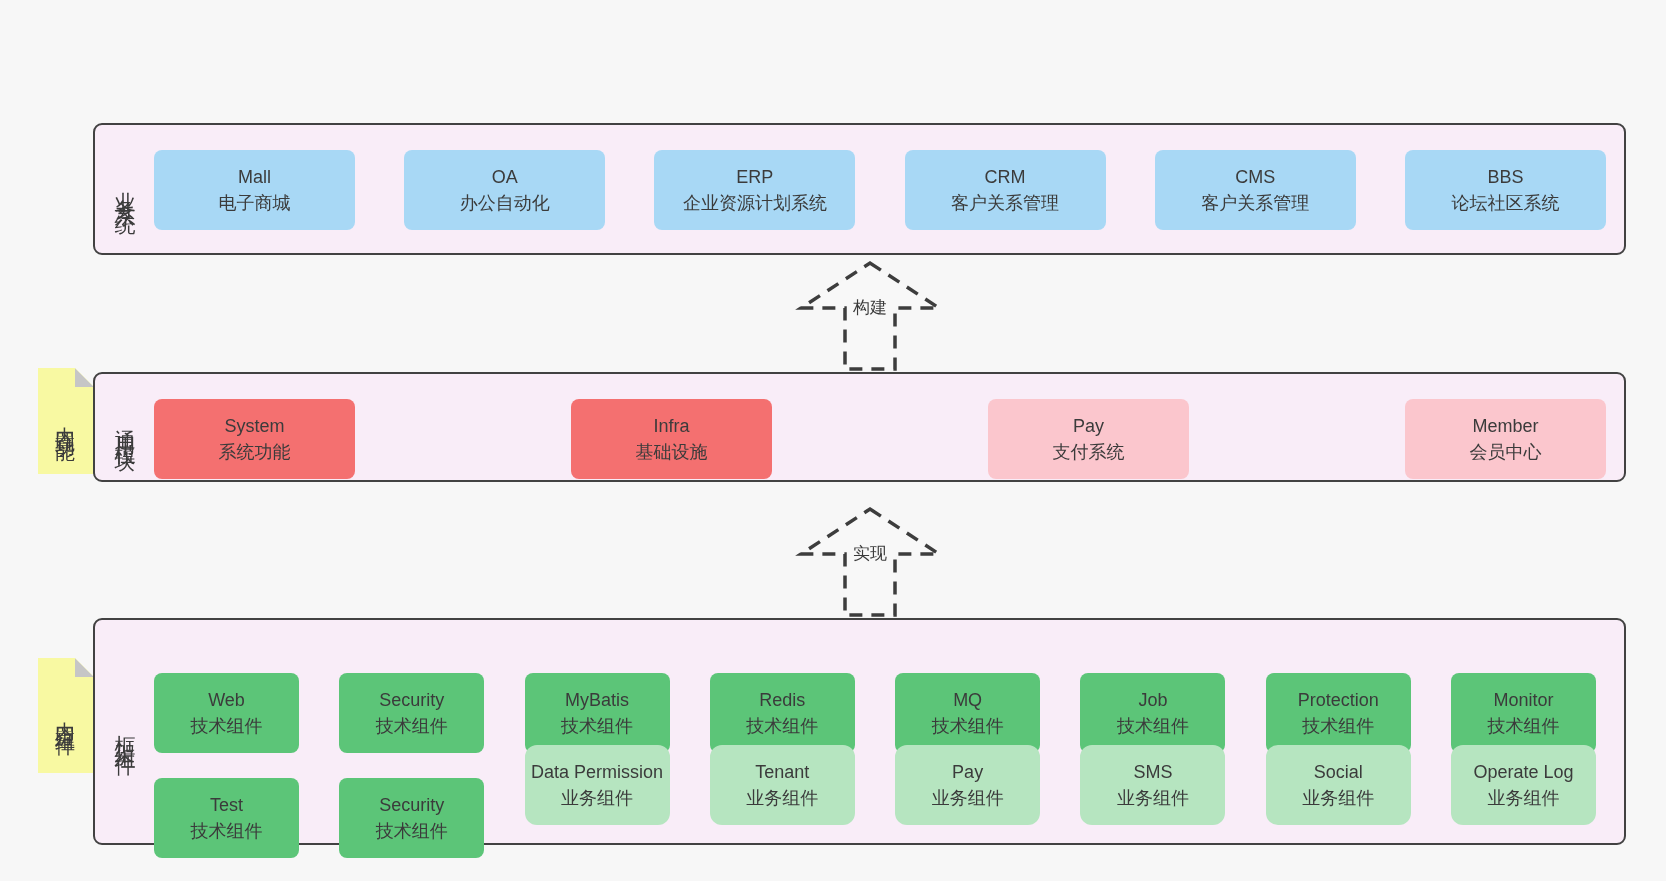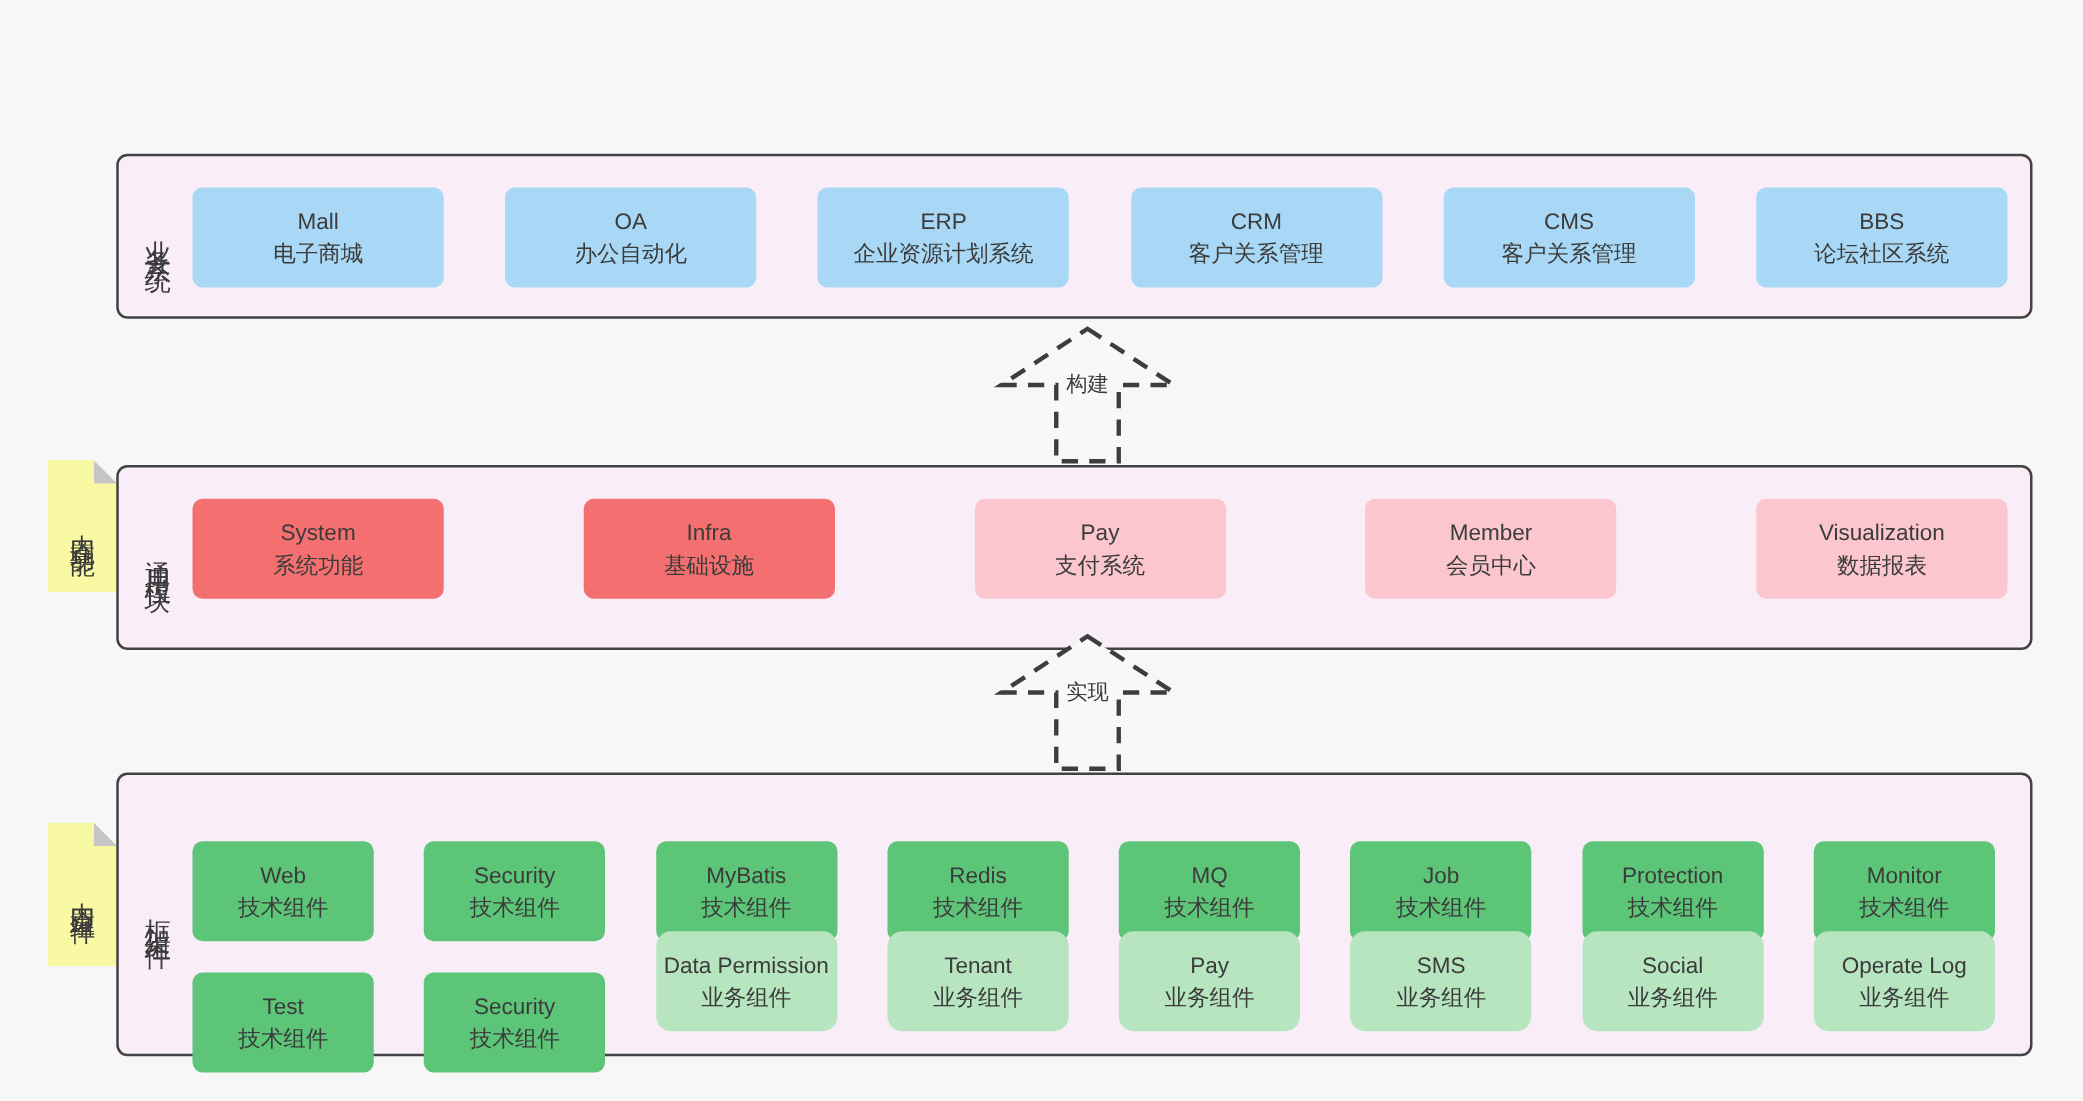--- a/index.html
+++ b/index.html
@@ -7,21 +7,21 @@
     position:relative; width:1666px; height:881px; background:#f7f7f7;
     font-family:"Liberation Sans","DejaVu Sans",sans-serif; color:#3b3b3b;
     overflow:hidden;
   }
   .band {
     position:absolute; left:93px; width:1533px;
     background:#f9edf8; border:2px solid #424242; border-radius:9px;
     box-sizing:border-box;
   }
   .band-business   { top:123px; height:132px; }
-  .band-modules    { top:372px; height:148px; }
+  .band-modules    { top:372px; height:110px; }
   .band-components { top:618px; height:227px; }
   .vlabel {
     position:absolute; left:2px; top:0; bottom:0; width:56px;
     display:flex; align-items:center; justify-content:center;
     writing-mode:vertical-rl; text-orientation:upright;
     font-size:21px; letter-spacing:7px; color:#3b3b3b;
   }
   .row { position:absolute; display:flex; justify-content:space-between; }
   .row-wide   { left:59px; right:18px; top:25px; }
   .row-top    { left:59px; right:28px; top:20px; }
@@ -119,24 +119,20 @@
         <div>基础设施</div>
       </div>
       <div class="box box-wide c-pink">
         <div>Pay</div>
         <div>支付系统</div>
       </div>
       <div class="box box-wide c-pink">
         <div>Member</div>
         <div>会员中心</div>
       </div>
-      <div class="box box-wide c-pink">
-        <div>Visualization</div>
-        <div>数据报表</div>
-      </div>
     </div>
   </section>
 
   <div class="arrow arrow-implement">
     <svg viewBox="0 0 150 114">
       <polygon points="75,5 144,50 100,50 100,111 50,111 50,50 6,50" fill="#f8f8f8" stroke="#3d3d3d" stroke-width="3.5" stroke-dasharray="13 9" stroke-linejoin="miter"></polygon>
     </svg>
     <span class="arrow-label">实现</span>
   </div>
 

